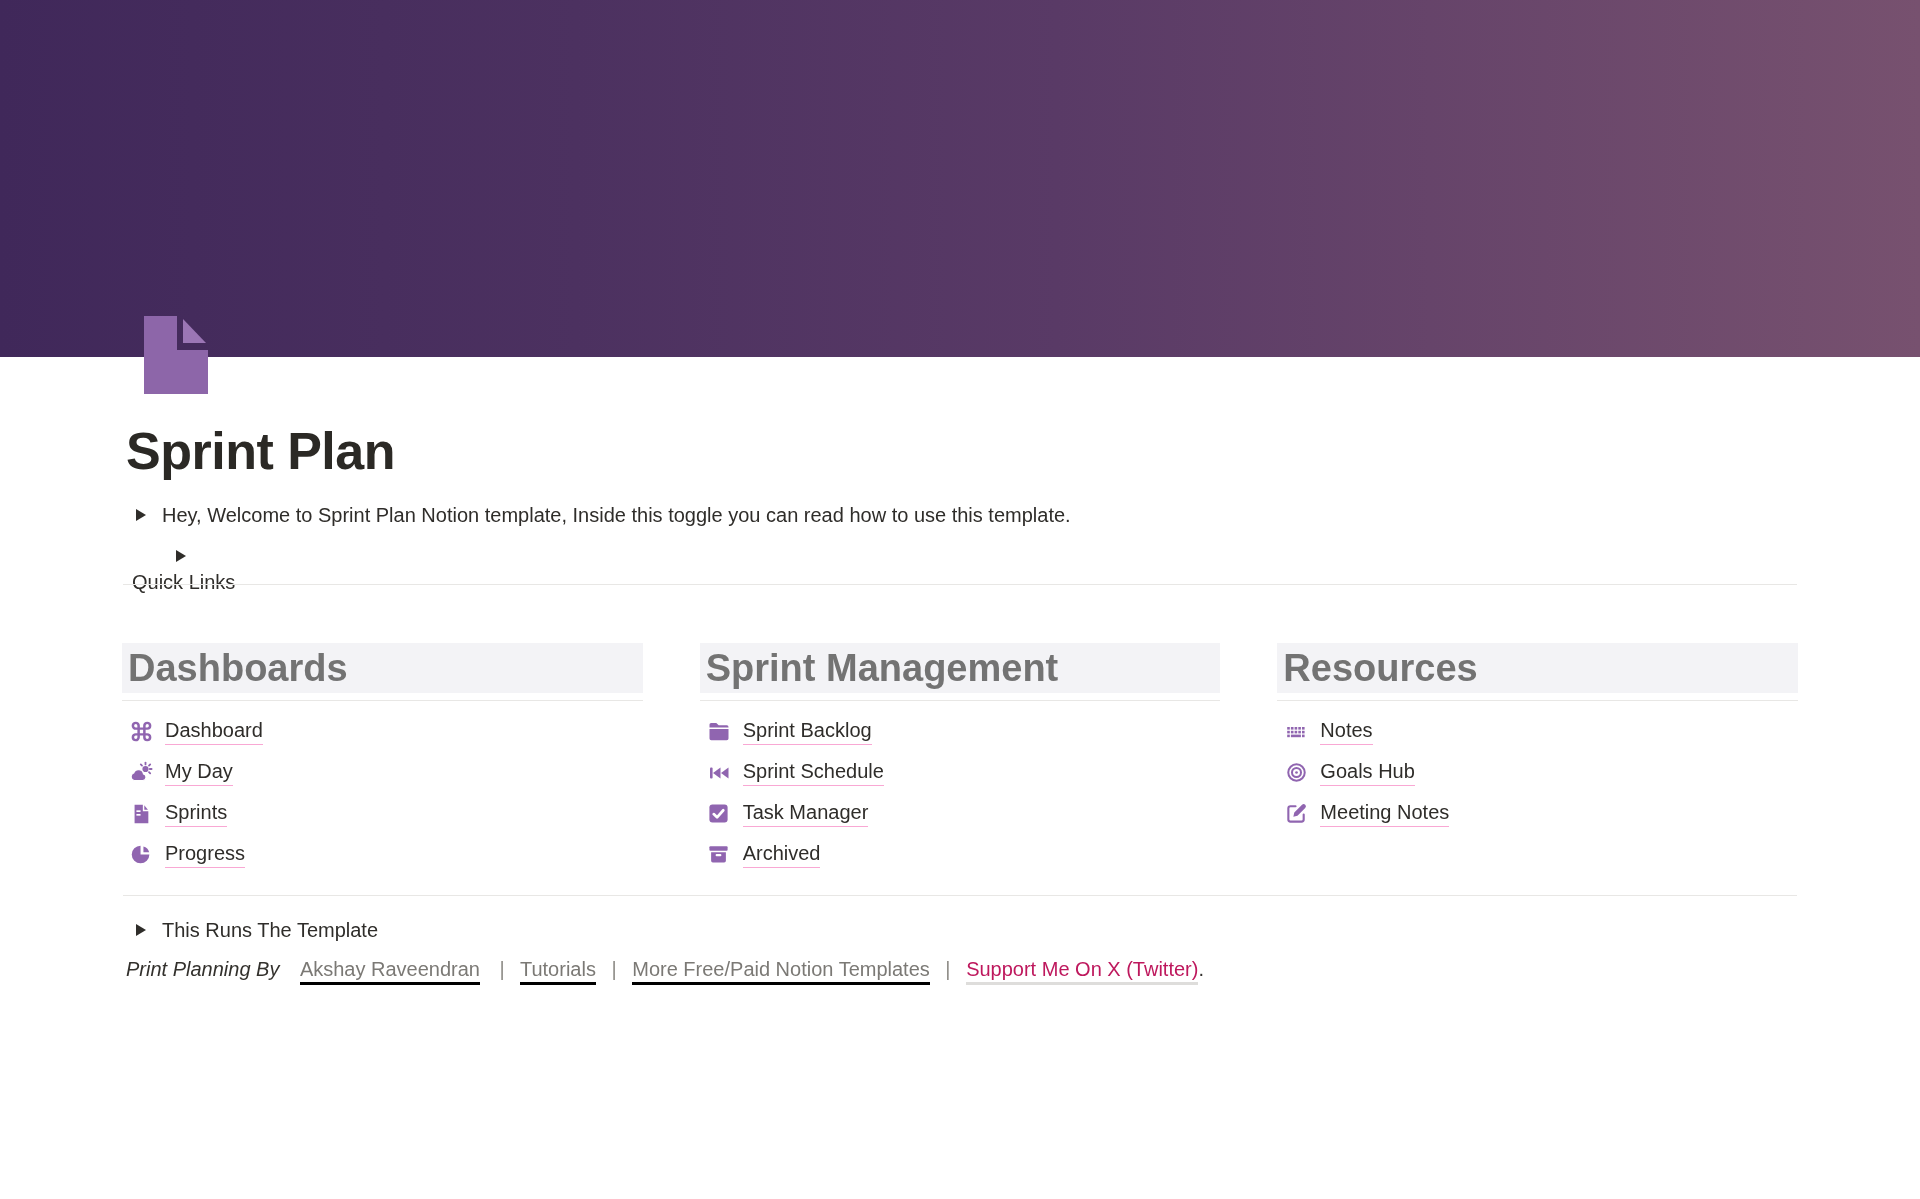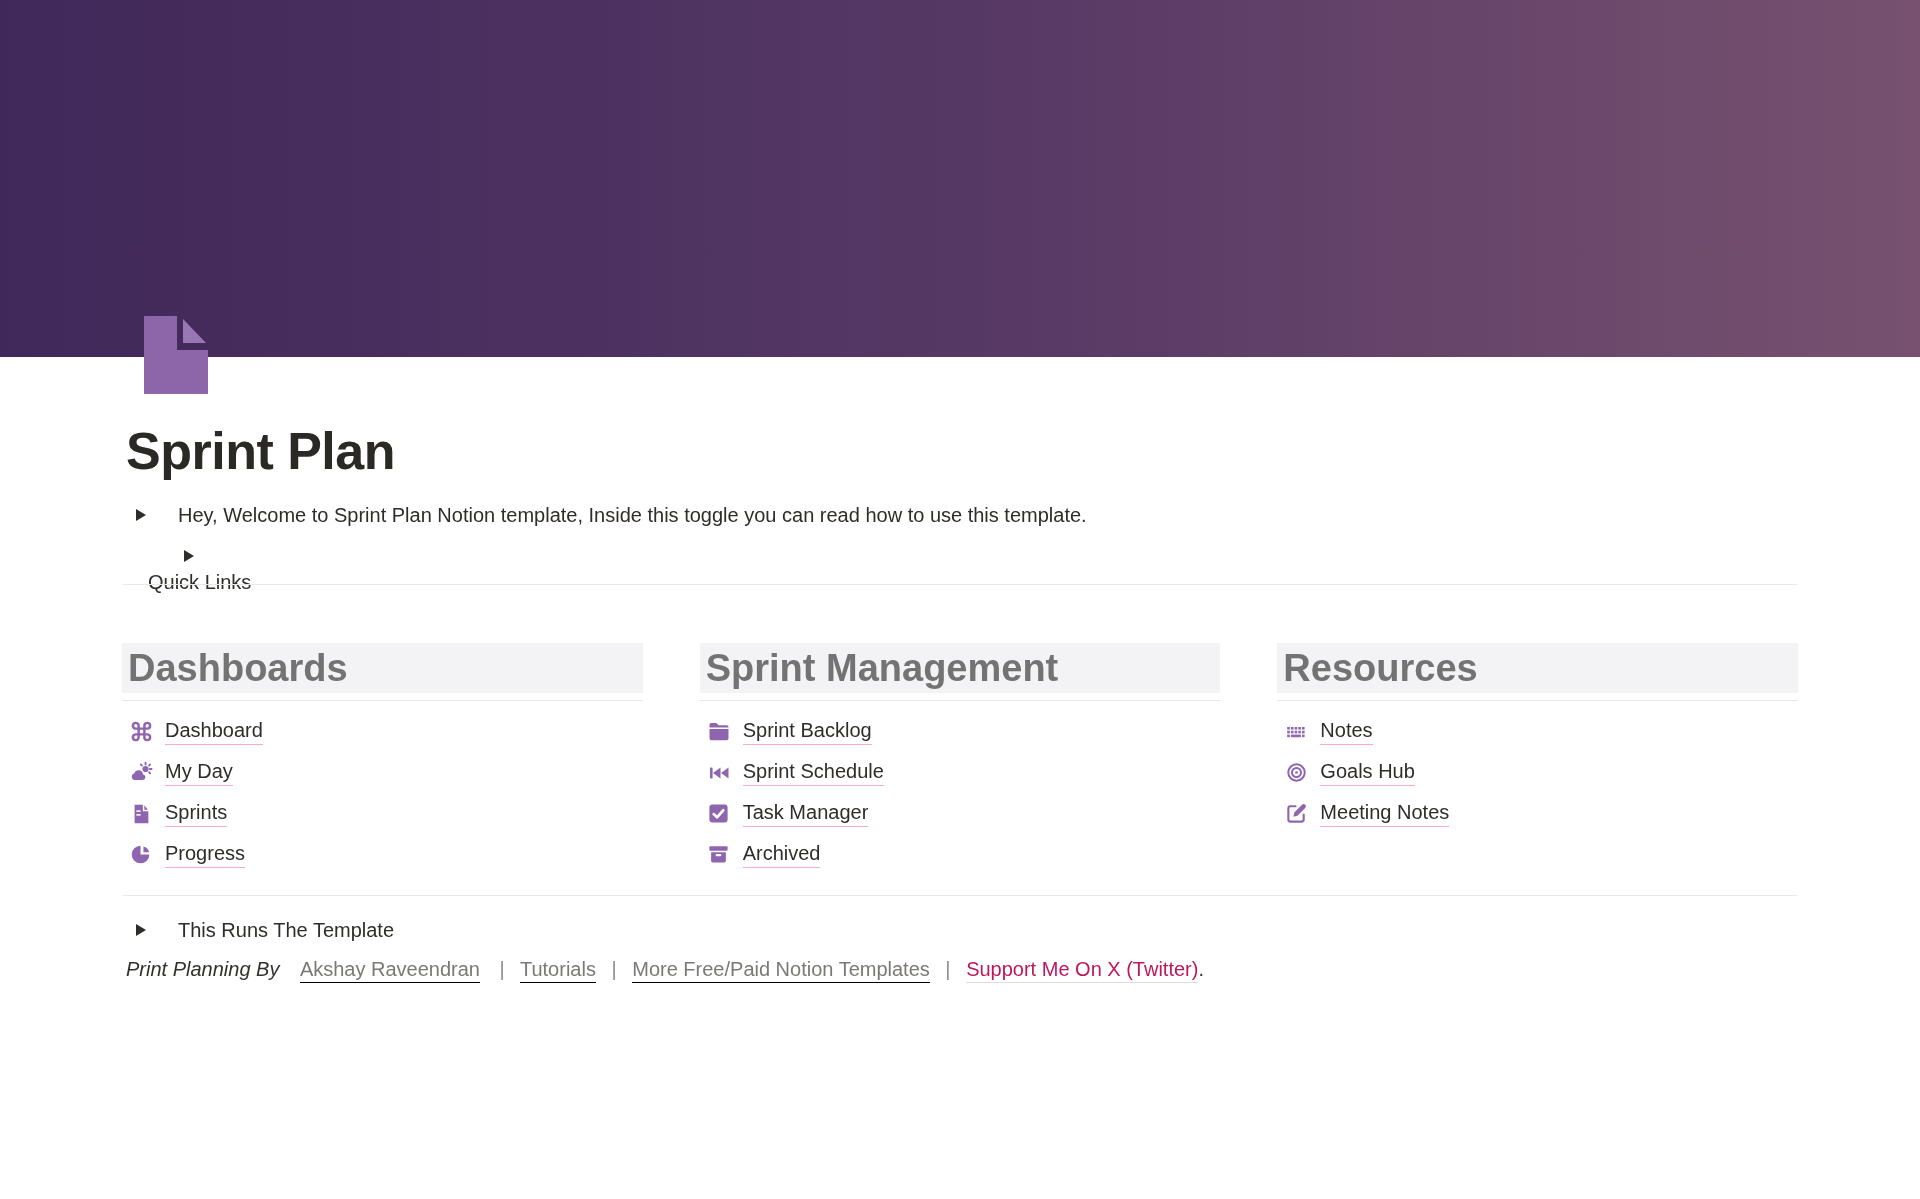--- a/index.html
+++ b/index.html
@@ -16,42 +16,42 @@
 
   
   .page-title { position:absolute; left:126px; top:421px; font-size:52px; font-weight:700;
                 color:#2b2925; letter-spacing:-0.5px; }
 
   
   .toggle-row { position:absolute; left:126px; display:flex; align-items:center; height:32px; cursor:pointer; }
   .toggle-marker { width:30px; display:flex; justify-content:center; align-items:center; flex:0 0 30px; }
   .tri { width:0; height:0; border-top:6.5px solid transparent; border-bottom:6.5px solid transparent;
          border-left:10px solid #2f2d2a; }
-  .toggle-label { margin-left:22px; font-size:20px; color:#2f2d2a; }
+  .toggle-label { margin-left:6px; font-size:20px; color:#2f2d2a; }
 
   .divider { position:absolute; height:1px; background:#e8e7e5; }
 
   
   .columns { position:absolute; left:122px; top:643px; width:1676px; display:flex; gap:57px; }
   .col { flex:1 1 0; }
   .col-heading { background:#f3f3f6; height:50px; line-height:50px; padding-left:6px;
                  font-size:38px; font-weight:700; color:#737373; }
   .col-divider { height:1px; background:#e8e7e5; margin-top:7px; }
   .link-list { margin-top:10px; }
   .link-row { display:flex; align-items:center; height:41px; cursor:pointer; }
   .icon-box { width:26px; height:26px; flex:0 0 26px; display:flex; align-items:center;
               justify-content:center; margin-left:6px; }
   .icon-box svg { display:block; }
   .link-text { margin-left:11px; font-size:20px; color:#2f2d2a;
                border-bottom:1px solid #f9a8d4; padding-bottom:2px; }
 
   
   .credits { position:absolute; left:126px; top:958px; font-size:20px; color:#33312d; }
   .credits .lead { margin-right:16px;font-style:italic; }
-  .cred-link { color:#7b7975; border-bottom:1px solid #000000; padding-bottom:2px; cursor:pointer; }
+  .cred-link { color:#7b7975; border-bottom:3px solid #000000; padding-bottom:2px; cursor:pointer; }
   .cred-link.muted { color:#be185d; border-bottom-color:#dedddb; }
   .pipe { color:#8f8d88; margin:0 10px; }
   .pipe.first { margin-left:14px; }
 </style>
 </head>
 <body>
 
 <div class="stage">
 
   <div class="cover"></div>

